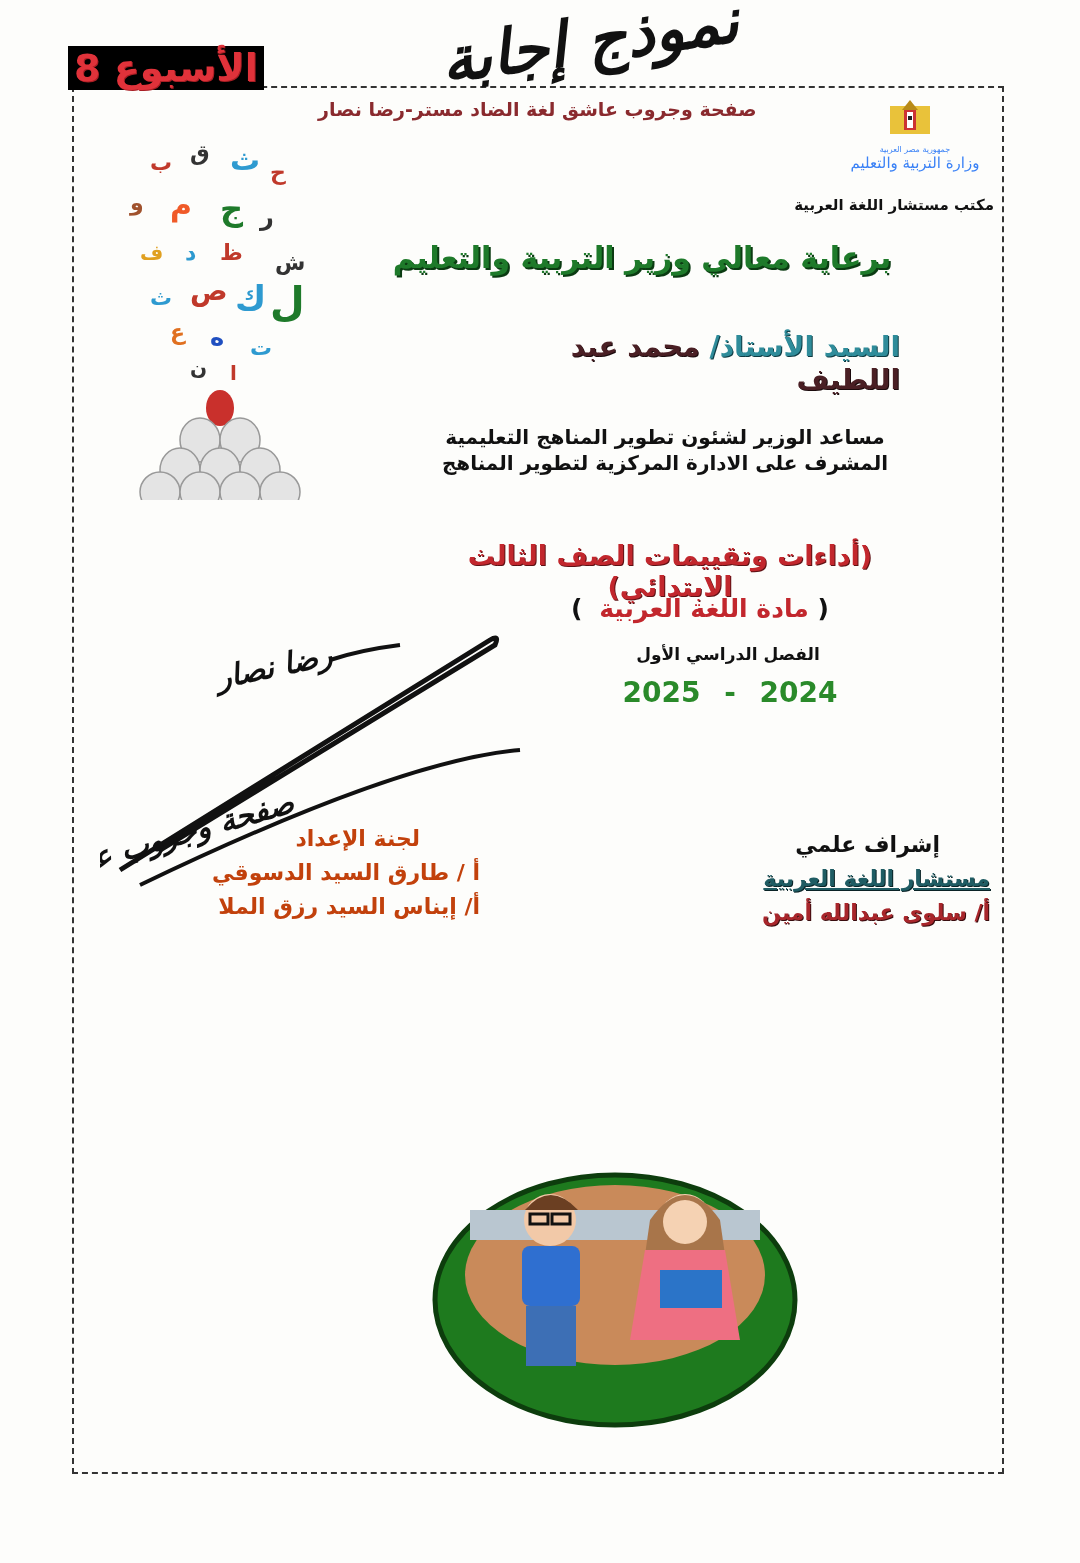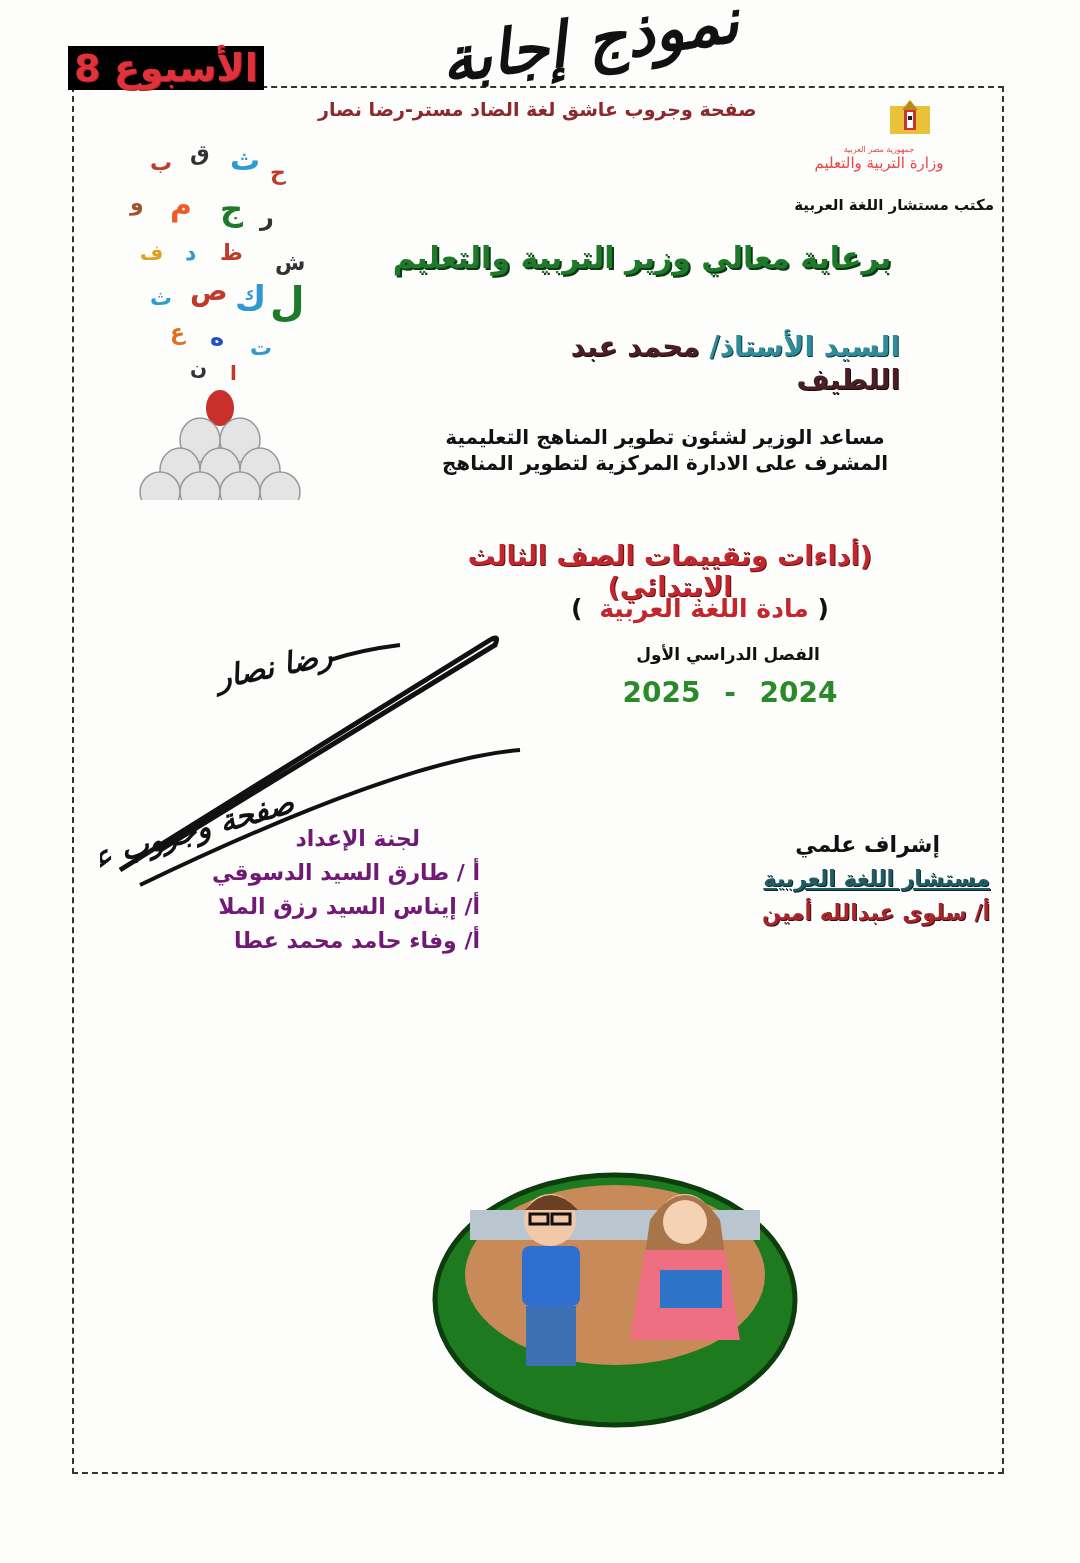--- a/index.html
+++ b/index.html
@@ -25,22 +25,22 @@
       font-family: "DejaVu Serif", serif; color: #111;
       transform: rotate(-8deg); font-style: italic;
     }
     .page-credit {
       left: 318px; top: 98px; font-size: 19px; color: #8a2a2e; font-weight: bold;
     }
     .emblem {
       left: 888px; top: 98px; width: 44px; height: 40px;
     }
     .ministry {
-      left: 804px; top: 146px; width: 150px; text-align: center;
-      font-size: 15px; font-family: "DejaVu Serif", serif; color: #ef4444; line-height: 1.1;
+      left: 840px; top: 146px; width: 150px; text-align: center;
+      font-size: 15px; font-family: "DejaVu Serif", serif; color: #3b82f6; line-height: 1.1;
     }
     .ministry small { display: block; font-size: 8px; }
     .office {
       left: 760px; top: 196px; width: 234px; text-align: right;
       font-size: 15px; font-weight: bold; color: #111;
     }
     .patronage {
       left: 380px; top: 240px; width: 524px; text-align: center;
       font-size: 30px; font-weight: bold; color: #1e7a2a;
       text-shadow: 2px 2px 0 #0b3b12;
@@ -72,21 +72,21 @@
     .years {
       left: 600px; top: 676px; width: 260px; text-align: center;
       font-size: 28px; font-weight: bold; color: #2a8a2a;
       direction: ltr; word-spacing: 14px;
     }
     .signature {
       left: 100px; top: 600px; width: 520px; height: 290px;
     }
     .prep-committee {
       left: 180px; top: 822px; width: 300px; text-align: center;
-      font-size: 22px; font-weight: bold; color: #701a75; line-height: 1.55;
+      font-size: 22px; font-weight: bold; color: #c2410c; line-height: 1.55;
     }
     .prep-committee .head { text-align: right; padding-right: 60px; }
     .prep-committee .member { text-align: right; }
     .supervision {
       left: 720px; top: 828px; width: 270px; text-align: right;
       font-size: 22px; font-weight: bold; color: #111; line-height: 1.55;
     }
     .supervision .head { padding-right: 50px; }
     .supervision .role { color: #1f5c63; text-shadow: 1px 1px 0 #0a2326; text-decoration: underline; }
     .supervision .person { color: #a8262b; text-shadow: 1px 1px 0 #3a0c0e; }
@@ -178,21 +178,20 @@
   <path d="M40 285 Q300 160 420 150" fill="none" stroke="#111" stroke-width="4"></path>
   <path d="M230 60 Q260 50 300 45" fill="none" stroke="#111" stroke-width="4"></path>
   <text x="230" y="50" font-size="30" font-weight="bold" font-style="italic" fill="#111" transform="rotate(-12 300 40)" font-family="DejaVu Serif, serif" direction="rtl">رضا نصار</text>
   <text x="180" y="180" font-size="30" font-weight="bold" font-style="italic" fill="#111" transform="rotate(-16 300 140)" font-family="DejaVu Serif, serif" direction="rtl">صفحة وجروب عاشق لغة الضاد</text>
 </svg>
 
 <div class="abs prep-committee rtl">
   <div class="head">لجنة الإعداد</div>
   <div class="member">أ / طارق السيد الدسوقي</div>
   <div class="member">أ/ إيناس السيد رزق الملا</div>
-  <div class="member">أ/ وفاء حامد محمد عطا</div>
 </div>
 
 <div class="abs supervision rtl">
   <div class="head">إشراف علمي</div>
   <div class="role">مستشار اللغة العربية</div>
   <div class="person">أ/ سلوى عبدالله أمين</div>
 </div>
 
 <svg class="abs kids-art" viewBox="0 0 370 260">
   <ellipse cx="185" cy="130" rx="180" ry="125" fill="#1e7a1e" stroke="#0d3d0d" stroke-width="5"></ellipse>

